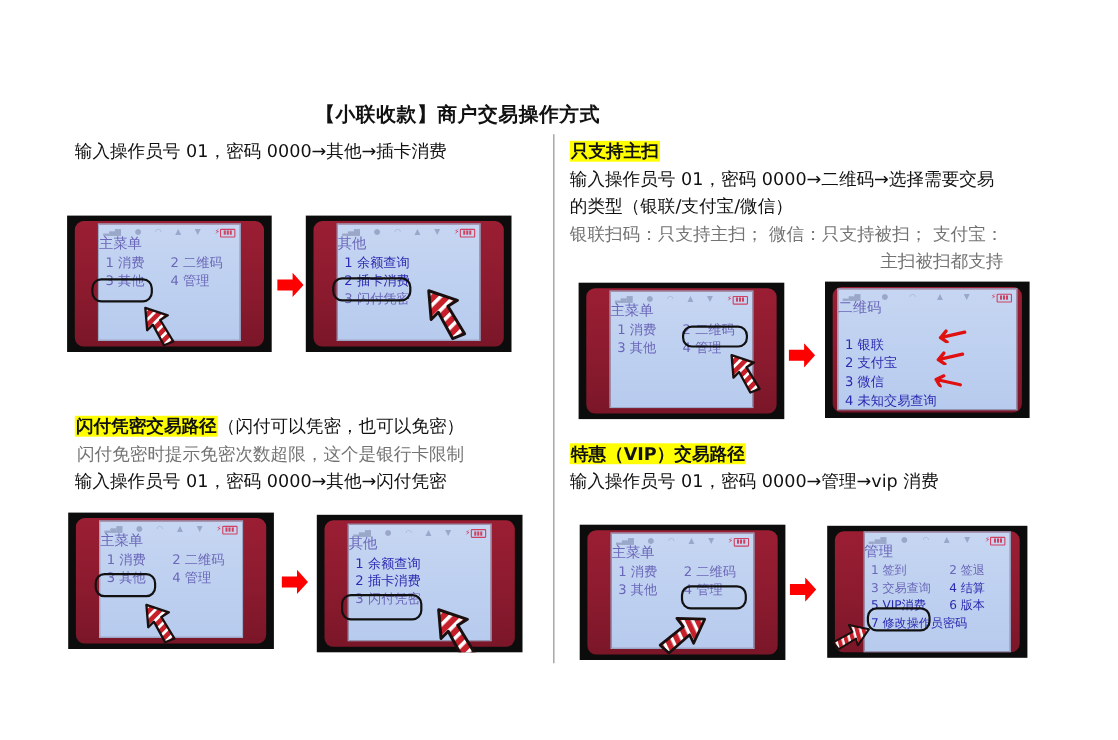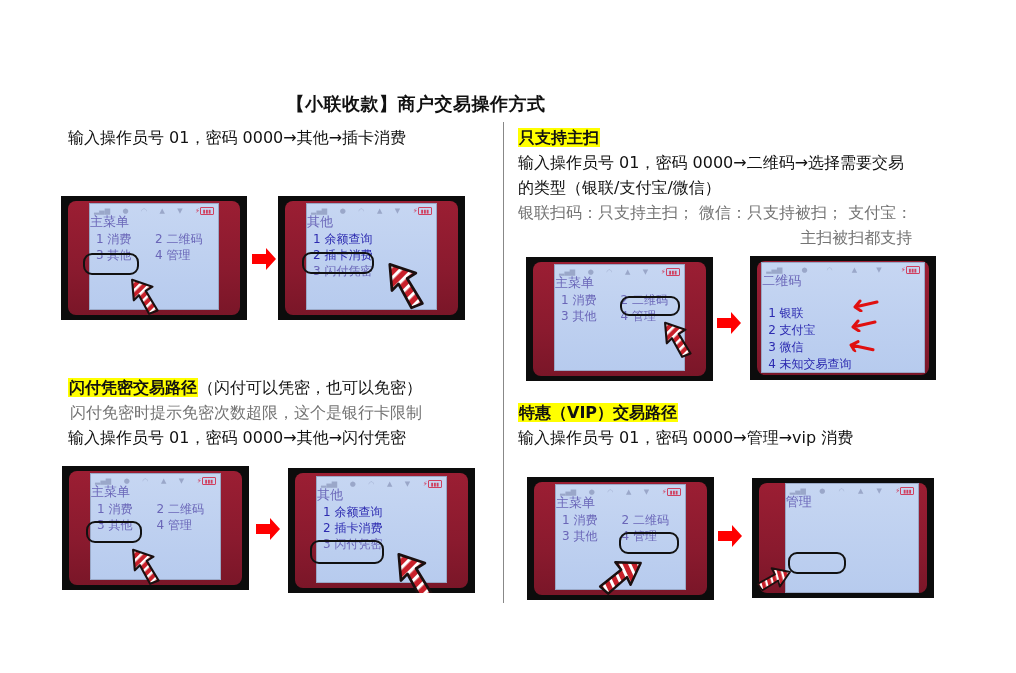--- a/index.html
+++ b/index.html
@@ -296,18 +296,27 @@
   <div class="lcd" style="left:18%; right:8%; top:4%; bottom:4%;">
     <div class="statusbar">
       <span>▂▄▆</span>
       <span>●</span>
       <span>◠</span>
       <span>▲</span>
       <span>▼</span>
       <span><span style="color:#d04060">⚡</span><span class="batt">▮▮▮</span></span>
     </div>
     <div class="lcd-title">管理</div>
+    <div class="lcd-items" style="top:27px; font-size:11px; line-height:15px; grid-template-columns: 58% 42%;">
+      <span class="it">1 签到</span>
+      <span class="it">2 签退</span>
+      <span class="it">3 交易查询</span>
+      <span class="it dark">4 结算</span>
+      <span class="it dark">5 VIP消费</span>
+      <span class="it dark">6 版本</span>
+      <span class="it dark" style="grid-column: 1 / span 2;">7 修改操作员密码</span>
+    </div>
   </div>
   <div class="ring" style="left:36px; top:74px; width:58px; height:22px;"></div>
   <svg class="pointer" style="left:4px; top:84px; width:36px; height:34px; transform:scaleX(-1) rotate(-30deg);">
       <use href="#pointer-up-left"></use>
     </svg>
 </div>
 
 </body></html>

